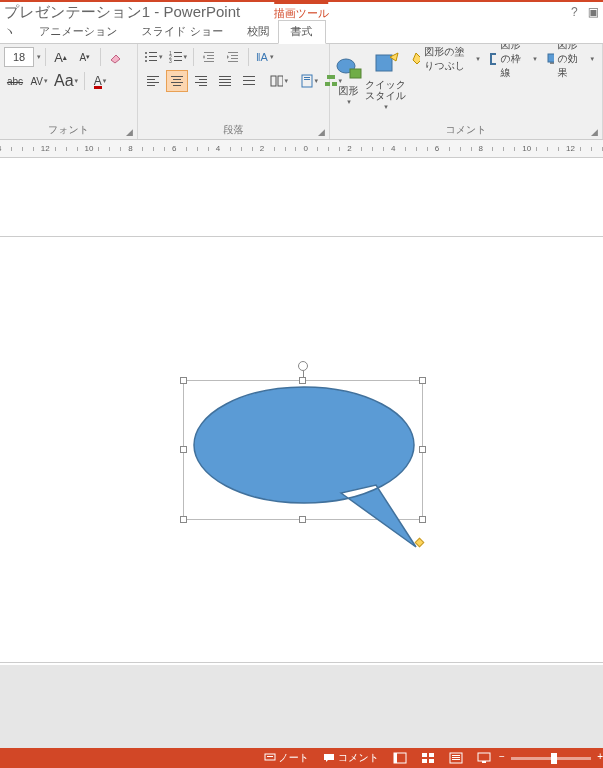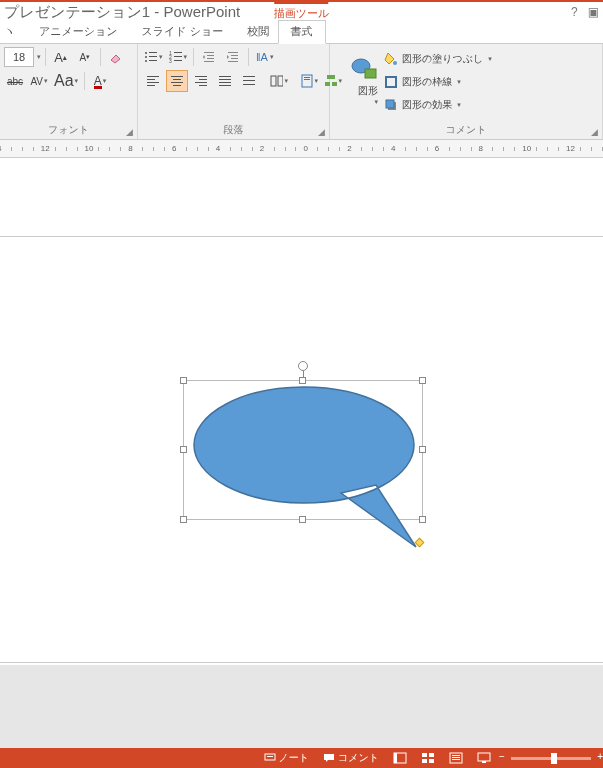--- a/index.html
+++ b/index.html
@@ -24,21 +24,21 @@
 
 .row { display: flex; align-items: center; gap: 2px; }
 .btn { height: 22px; min-width: 22px; display: flex; align-items: center; justify-content: center; cursor: pointer; padding: 0 2px; }
 .btn.active { background: #fcd6b0; border: 1px solid #e8a054; }
 .btn svg { display: block; }
 .drop { font-size: 7px; color: #666; margin-left: 1px; }
 .sep { width: 1px; height: 18px; background: #d0d0d0; margin: 0 2px; }
 
 .font-size { width: 30px; height: 20px; border: 1px solid #bbb; background: #fff; font-size: 11px; text-align: center; line-height: 18px; }
 
-.big-btn { width: 44px; height: 70px; display: flex; flex-direction: column; align-items: flex-end; justify-content: center; gap: 2px; cursor: pointer; }
+.big-btn { width: 44px; height: 70px; display: flex; flex-direction: column; align-items: center; justify-content: center; gap: 2px; cursor: pointer; }
 .big-btn .lbl { font-size: 10px; text-align: center; line-height: 1.1; }
 
 .menu-item { display: flex; align-items: center; gap: 4px; height: 22px; cursor: pointer; padding: 0 4px; font-size: 10px; }
 
 .ruler { height: 18px; background: #f5f5f5; border-bottom: 1px solid #ccc; position: relative; overflow: hidden; font-size: 8px; color: #666; }
 .ruler .tick { position: absolute; top: 0; height: 18px; border-left: 1px solid #999; }
 .ruler .tick.minor { height: 4px; top: 7px; border-left: 1px solid #aaa; }
 .ruler .num { position: absolute; top: 4px; }
 
 .canvas { height: 568px; background: #fff; position: relative; }
@@ -263,21 +263,30 @@
   <div class="group" style="flex:1">
     <div class="group-body" style="flex-direction:row;align-items:flex-start">
       <div class="big-btn">
         <svg width="28" height="26">
             <ellipse cx="11" cy="9" rx="9" ry="7" fill="#5b9bd5" stroke="#41719c"></ellipse>
             <rect x="15" y="12" width="11" height="9" fill="#70ad47" stroke="#548235"></rect>
           </svg>
         <div class="lbl">図形</div>
         <span class="drop">▾</span>
       </div>
-      <div style="display:flex;flex-direction:column;gap:1px;padding-top:2px">
+      <div class="big-btn">
+        <svg width="28" height="26">
+            <rect x="4" y="4" width="16" height="16" fill="#5b9bd5" stroke="#41719c"></rect>
+            <path d="M18 6 L26 2 L24 10 Z" fill="#ffd965" stroke="#bf9000"></path>
+          </svg>
+        <div class="lbl" style="white-space:pre">クイック
+スタイル</div>
+        <span class="drop">▾</span>
+      </div>
+      <div style="display:flex;flex-direction:row;gap:1px;padding-top:2px">
         <div class="menu-item">
           <svg width="14" height="14">
               <path d="M4 1 L10 7 L5 12 L1 8 Z" fill="#ffd965" stroke="#bf9000"></path>
               <circle cx="11" cy="11" r="2" fill="#5b9bd5"></circle>
             </svg>
           <span>図形の塗りつぶし</span>
             <span class="drop">▾</span>
         </div>
         <div class="menu-item">
           <svg width="14" height="14">

